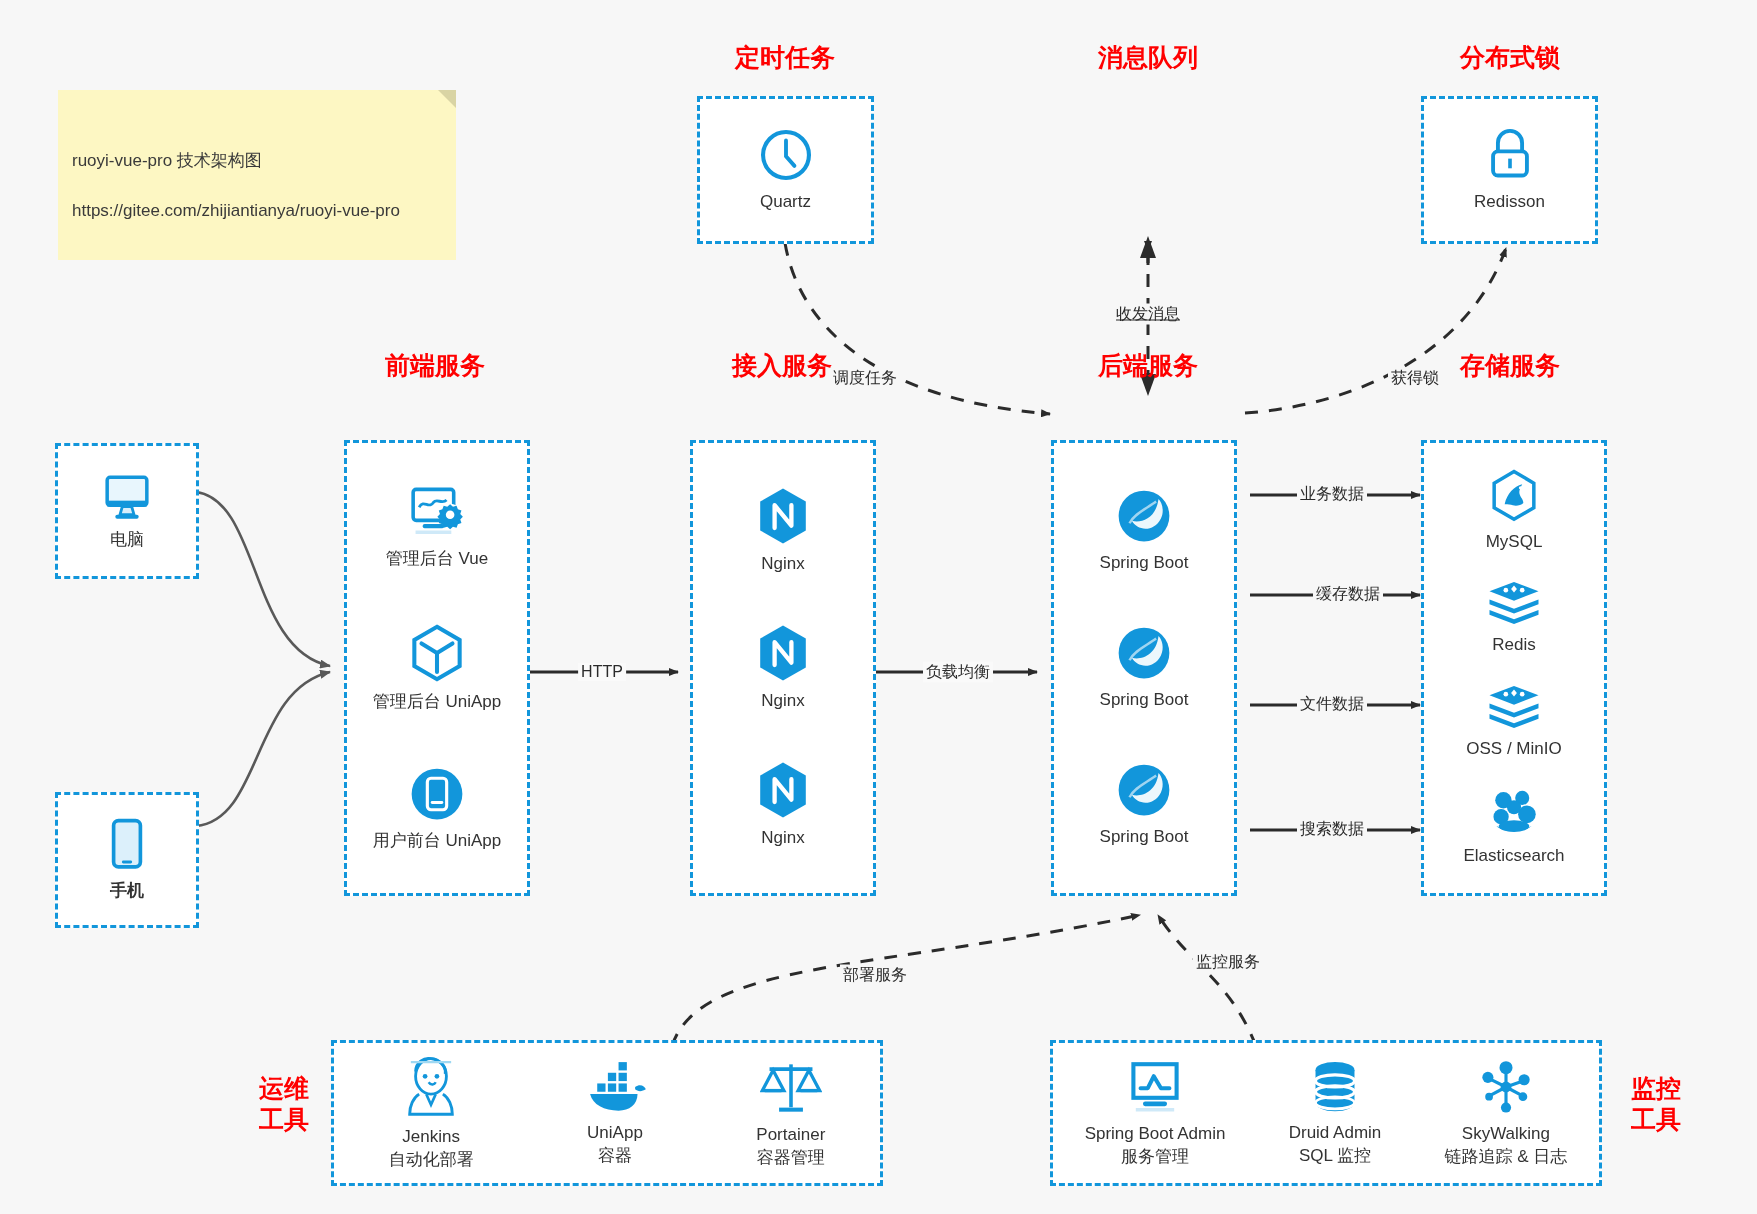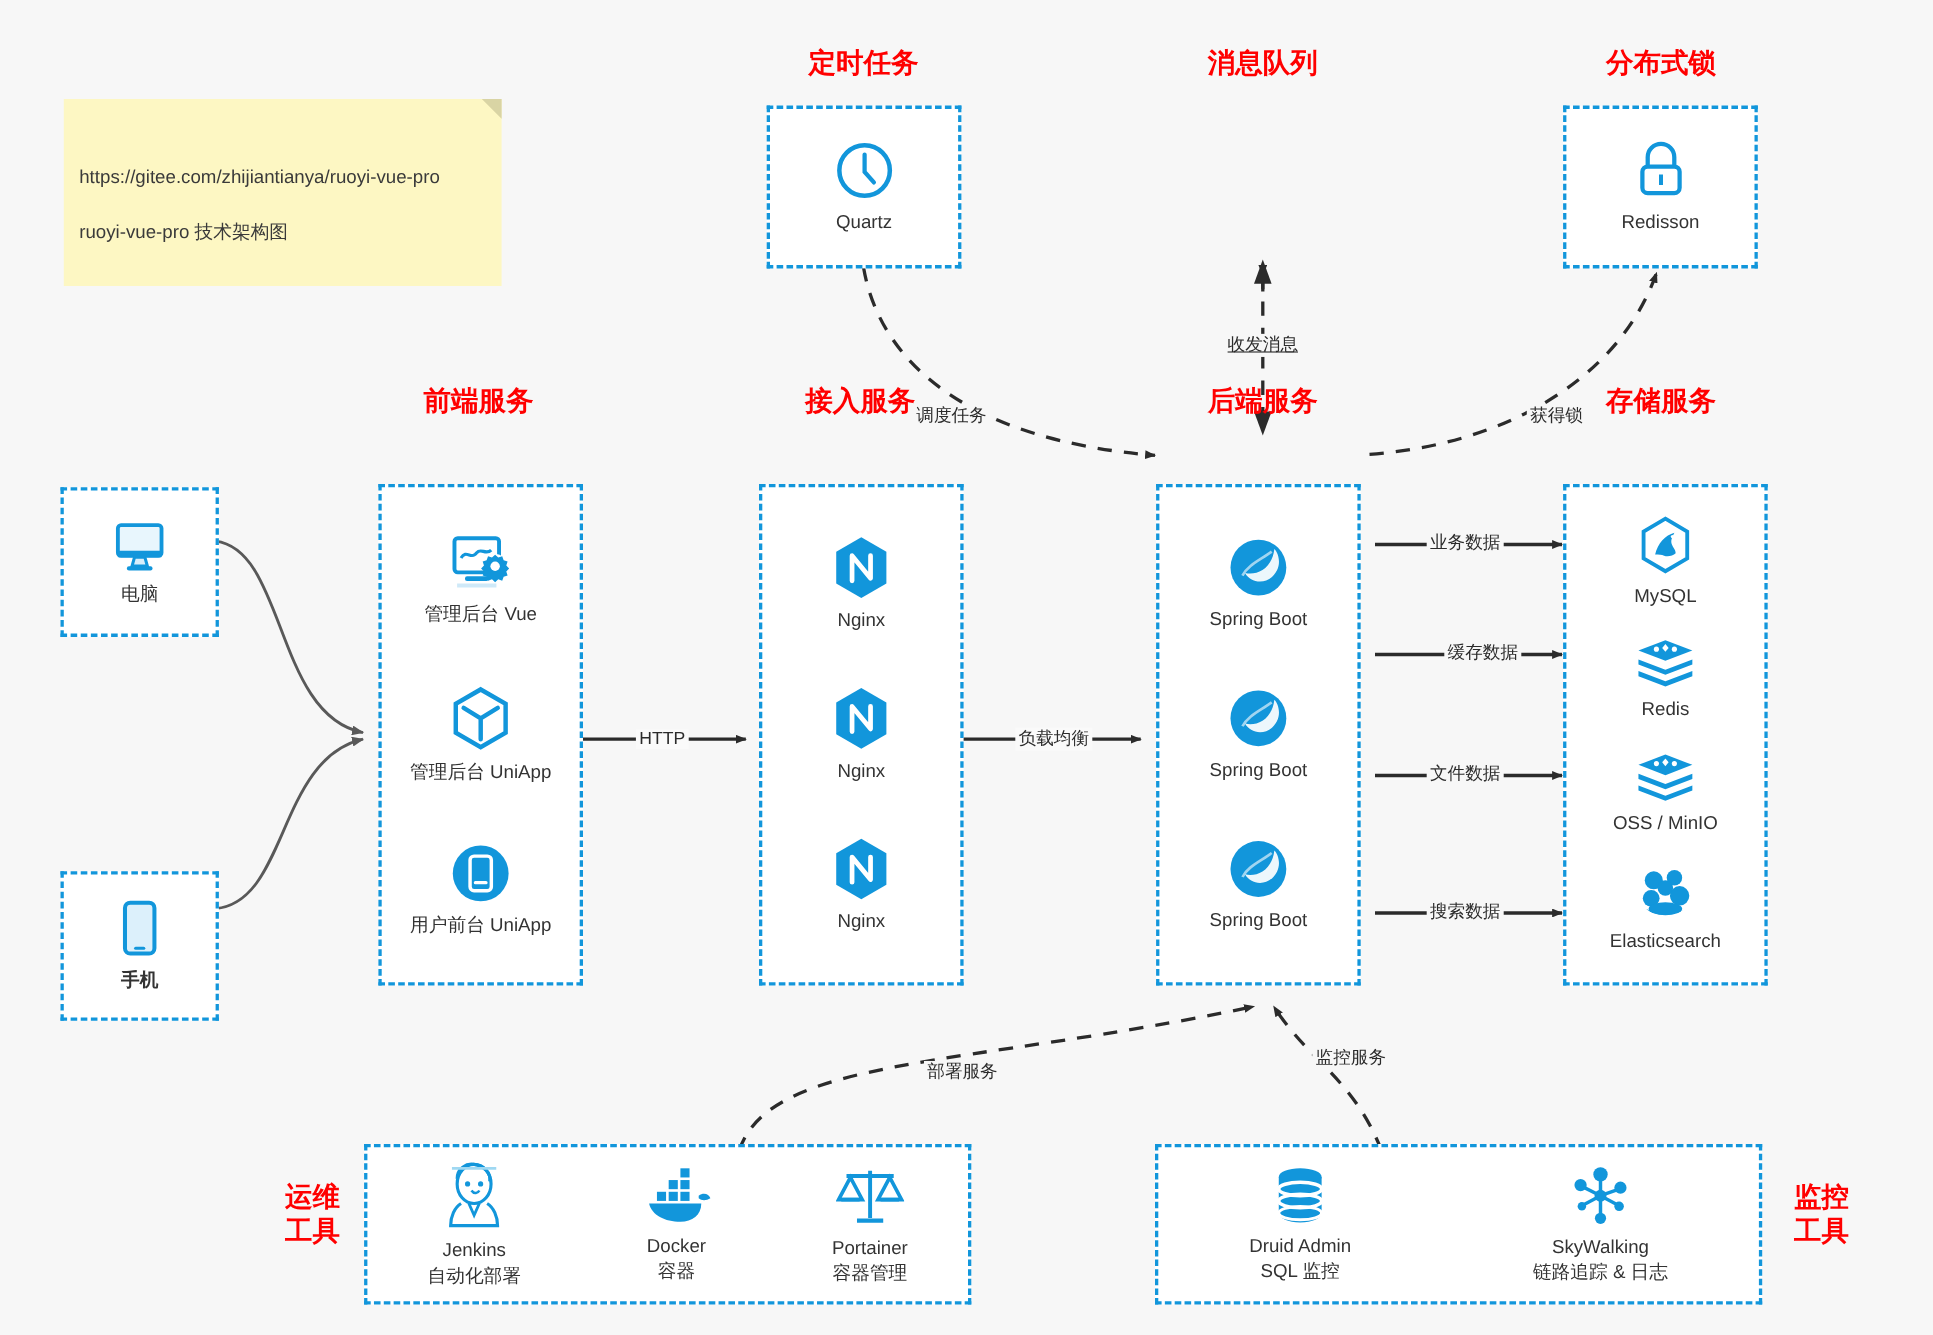--- a/index.html
+++ b/index.html
@@ -117,22 +117,22 @@
     <line x1="1250" y1="705" x2="1420" y2="705" stroke="#2b2b2b" stroke-width="3" marker-end="url(#ah)"></line>
     <line x1="1250" y1="830" x2="1420" y2="830" stroke="#2b2b2b" stroke-width="3" marker-end="url(#ah)"></line>
 
     <path d="M672,1046 C700,960 880,970 1140,915" stroke="#2b2b2b" stroke-width="3" fill="none" stroke-dasharray="13 11" marker-end="url(#ah)"></path>
 
     <path d="M1256,1046 C1230,980 1190,965 1158,915" stroke="#2b2b2b" stroke-width="3" fill="none" stroke-dasharray="13 11" marker-end="url(#ah)"></path>
   </svg>
 
   <div class="note" style="left:58px; top:90px; width:398px;">
     <span class="note-fold"></span>
+    <div>ruoyi-vue-pro 技术架构图</div>
     <div>https://gitee.com/zhijiantianya/ruoyi-vue-pro</div>
-    <div>ruoyi-vue-pro 技术架构图</div>
   </div>
 
   <div class="grp-title" style="left:695px; top:42px; width:180px;">定时任务</div>
   <div class="box col" style="left:697px; top:96px; width:177px; height:148px;">
     <div class="node">
       <span class="ico">
         <svg width="58" height="58" viewBox="0 0 48 48">
             <circle cx="24" cy="24" r="19" fill="none" stroke="#1296db" stroke-width="3.4"></circle>
             <path d="M24 12 L24 25 L31 33" fill="none" stroke="#1296db" stroke-width="3.2" stroke-linecap="round"></path>
           </svg>
@@ -380,41 +380,53 @@
           <rect x="12" y="20" width="7" height="7" fill="#1296db"></rect>
           <rect x="21" y="20" width="7" height="7" fill="#1296db"></rect>
           <rect x="30" y="20" width="7" height="7" fill="#1296db"></rect>
           <rect x="21" y="11" width="7" height="7" fill="#1296db"></rect>
           <rect x="30" y="11" width="7" height="7" fill="#1296db"></rect>
           <rect x="30" y="2" width="7" height="7" fill="#1296db"></rect>
           <path d="M6 29 L46 29 C46 38 39 43 30 43 C18 43 8 38 6 29 Z" fill="#1296db"></path>
           <path d="M44 23 C48 20 52 22 53 25 C50 27 46 27 44 25 Z" fill="#1296db"></path>
         </svg>
       </span>
-      <span class="cap">Docker
+      <span class="cap">UniApp
 容器</span>
     </div>
     <div class="node">
       <span class="ico">
         <svg width="62" height="60" viewBox="0 0 52 50">
           <line x1="26" y1="6" x2="26" y2="42" stroke="#1296db" stroke-width="3"></line>
           <line x1="8" y1="10" x2="44" y2="10" stroke="#1296db" stroke-width="3"></line>
           <line x1="16" y1="44" x2="36" y2="44" stroke="#1296db" stroke-width="3.4"></line>
           <path d="M2 28 L11 11 L20 28 Z" fill="none" stroke="#1296db" stroke-width="2.8"></path>
           <path d="M32 28 L41 11 L50 28 Z" fill="none" stroke="#1296db" stroke-width="2.8"></path>
           <line x1="4" y1="28" x2="18" y2="28" stroke="#1296db" stroke-width="2.8"></line>
           <line x1="34" y1="28" x2="48" y2="28" stroke="#1296db" stroke-width="2.8"></line>
         </svg>
       </span>
       <span class="cap">Portainer
 容器管理</span>
     </div>
   </div>
 
   <div class="box" style="left:1050px; top:1040px; width:552px; height:146px;">
+    <div class="node">
+      <span class="ico">
+        <svg width="60" height="58" viewBox="0 0 50 48">
+          <rect x="7" y="5" width="36" height="28" fill="none" stroke="#1296db" stroke-width="3.4"></rect>
+          <path d="M13 25 L19 25 L24 15 L30 25 L37 25" fill="none" stroke="#1296db" stroke-width="3.4" stroke-linejoin="round" stroke-linecap="round"></path>
+          <rect x="15" y="36" width="20" height="4" rx="1.8" fill="#1296db"></rect>
+          <line x1="9" y1="43" x2="41" y2="43" stroke="#cfe9f8" stroke-width="3"></line>
+        </svg>
+      </span>
+      <span class="cap">Spring Boot Admin
+服务管理</span>
+    </div>
     <div class="node">
       <span class="ico">
         <svg width="56" height="56" viewBox="0 0 46 46">
           <ellipse cx="23" cy="9" rx="16" ry="6.5" fill="#1296db"></ellipse>
           <path d="M7 9 L7 36 C7 40 14 43 23 43 C32 43 39 40 39 36 L39 9" fill="#1296db"></path>
           <ellipse cx="23" cy="18" rx="16" ry="5" fill="none" stroke="#ffffff" stroke-width="2.6"></ellipse>
           <ellipse cx="23" cy="27" rx="16" ry="5" fill="none" stroke="#ffffff" stroke-width="2.6"></ellipse>
           <ellipse cx="23" cy="36" rx="16" ry="5" fill="none" stroke="#ffffff" stroke-width="2.2"></ellipse>
         </svg>
       </span>

